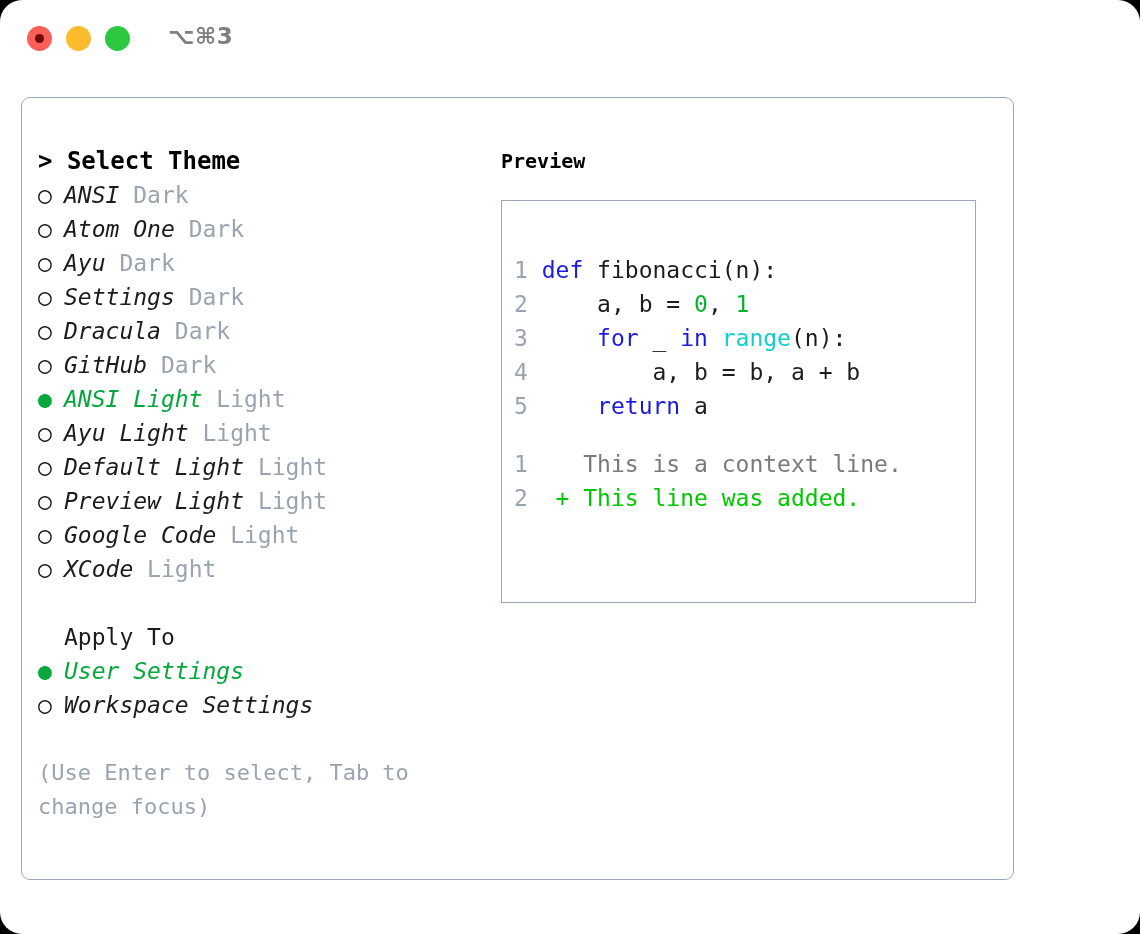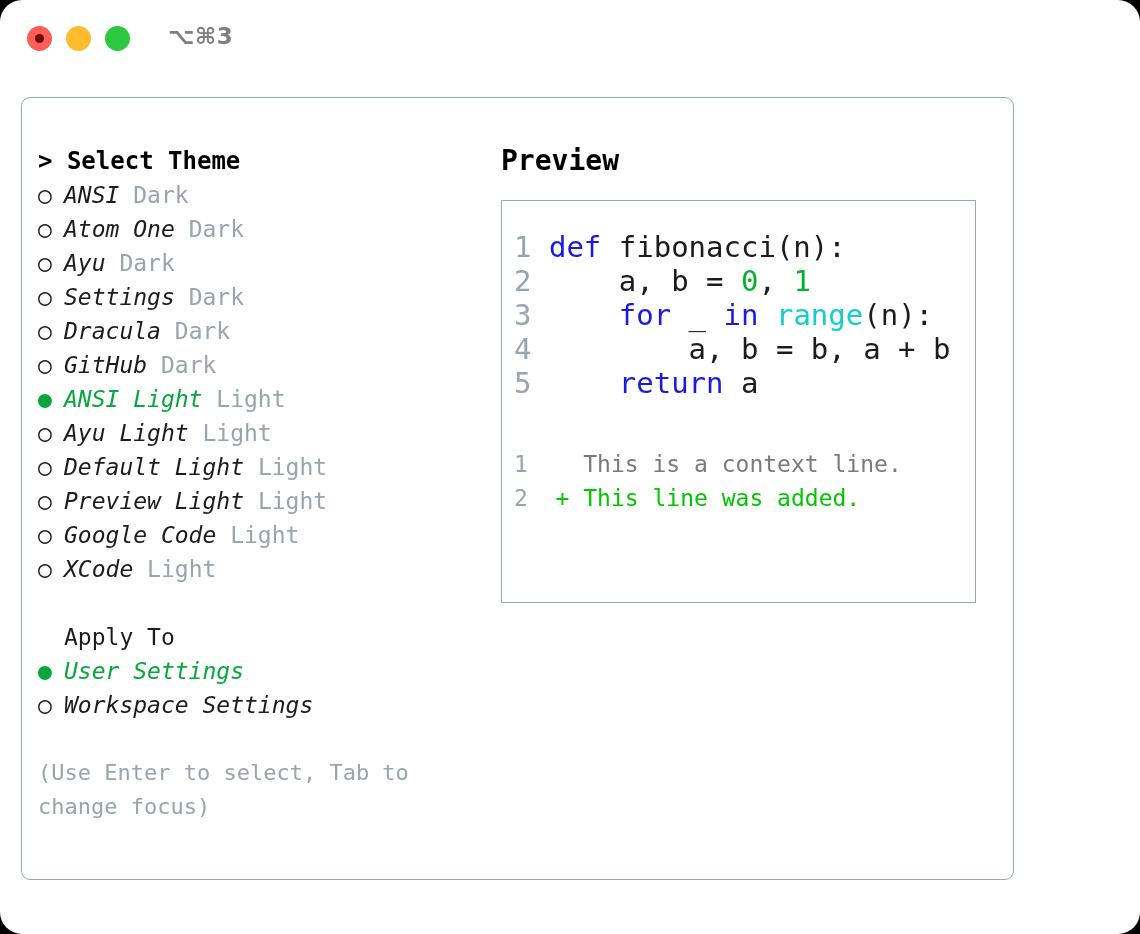--- a/index.html
+++ b/index.html
@@ -144,40 +144,40 @@
   }
 
   
   .right-pane {
     position: absolute;
     left: 479px;
     top: 46px;
     width: 490px;
   }
   .preview-title {
-    font-size: 28px;
+    font-size: 20px;
     font-weight: bold;
     color: #000000;
     line-height: 34px;
   }
   .preview-box {
     margin-top: 22px;
     width: 475px;
     height: 403px;
     box-sizing: border-box;
     border: 1.5px solid #9aa8bd;
     background: #ffffff;
     position: relative;
   }
 
   .code-block {
     position: absolute;
     left: 12px;
-    top: 29px;
-    font-size: 29px;
+    top: 52px;
+    font-size: 23px;
     line-height: 34px;
     white-space: pre;
   }
   .diff-block {
     position: absolute;
     left: 12px;
     top: 246px;
     font-size: 23px;
     line-height: 34px;
     white-space: pre;

